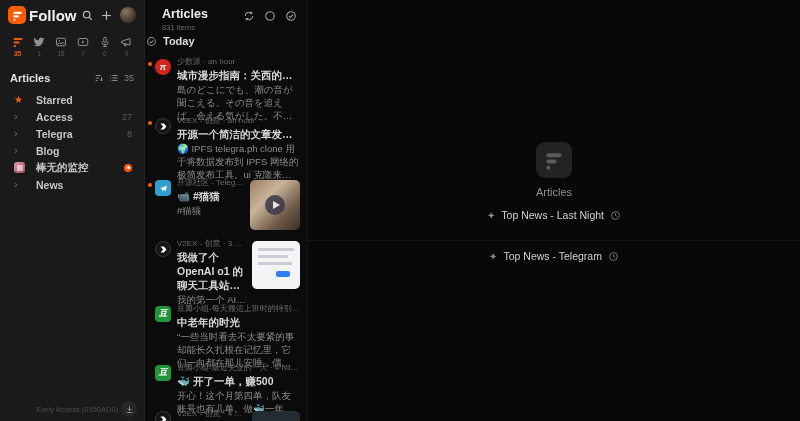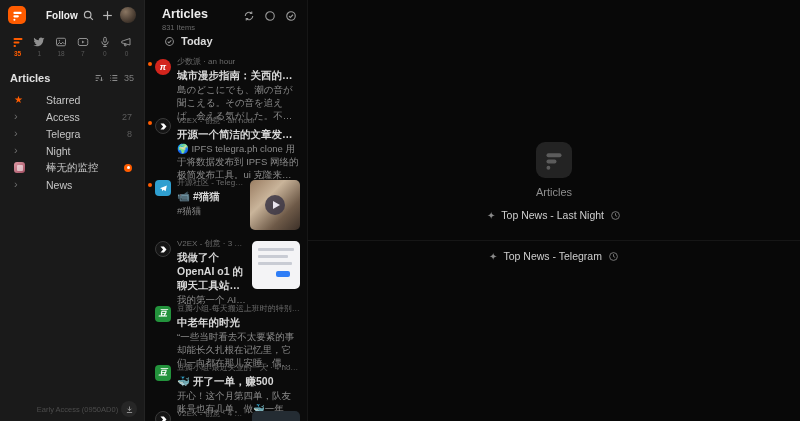--- a/index.html
+++ b/index.html
@@ -3,57 +3,57 @@
 <meta charset="utf-8">
 <style>
   * { margin:0; padding:0; box-sizing:border-box; font-family:"Liberation Sans","DejaVu Sans",sans-serif; }
   html,body { background:#000; }
   .stage { position:relative; width:800px; height:421px; background:#0b0b0b; overflow:hidden; color:#ddd; }
 
   
   .sidebar { position:absolute; left:0; top:0; width:145px; height:421px; background:#1a1a1a; border-right:1px solid #232323; }
   .sb-top { display:flex; align-items:center; height:30px; padding:0 8px; }
   .logo { width:18px; height:18px; border-radius:5px; background:#ff5c00; display:inline-flex; align-items:center; justify-content:center; flex:none; }
-  .app-title { font-size:10px; font-weight:bold; color:#f0f0f0; margin-left:20px; flex:1; }
+  .app-title { font-size:15px; font-weight:bold; color:#f0f0f0; margin-left:3px; flex:1; }
   .ibtn { background:none; border:none; width:18px; height:18px; display:inline-flex; align-items:center; justify-content:center; cursor:pointer; padding:0; margin-left:3px; }
   .avatar { width:16px; height:16px; border-radius:50%; margin-left:5px; background:radial-gradient(circle at 35% 30%, #8a7662, #4a3d32 60%, #241f1a); flex:none; }
 
   .views { display:flex; justify-content:space-between; padding:6px 8px 4px 8px; }
   .view { width:19px; display:flex; flex-direction:column; align-items:center; gap:2px; cursor:pointer; }
   .vcount { font-size:6.5px; color:#585858; }
   .view.active .vcount { color:#ff5c00; font-weight:bold; }
 
   .sec-head { display:flex; align-items:center; height:18px; margin:8px 10px 4px 10px; }
   .sec-title { font-size:11px; font-weight:bold; color:#e0e0e0; flex:1; }
   .sec-actions { display:flex; align-items:center; gap:5px; }
   .sec-count { font-size:9px; color:#7d7d7d; font-weight:normal; }
 
   .sb-item { display:flex; align-items:center; height:17px; padding:0 10px 0 12px; font-size:10.5px; color:#c6c6c6; cursor:pointer; border-radius:4px; margin:0 2px; }
   .chev { color:#6f6f6f; font-size:11px; width:12px; flex:none; line-height:1; }
   .star { color:#ff5c00; font-size:10px; width:12px; flex:none; line-height:1; }
-  .sb-label { flex:1; margin-left:20px; white-space:nowrap; overflow:hidden; }
+  .sb-label { flex:1; margin-left:10px; white-space:nowrap; overflow:hidden;font-weight:bold; }
   .sb-count { font-size:9px; color:#5d5d5d;text-align:right; }
   .feed-ico { width:11px; height:11px; border-radius:3px; background:linear-gradient(135deg,#e09aa5,#a04c60); flex:none; margin-right:1px; position:relative; }
   .feed-ico::after { content:""; position:absolute; inset:2.5px; border-radius:1px; background:rgba(255,255,255,.55); }
   .claim-badge { width:8px; height:8px; border-radius:50%; background:#ff5c00; margin-left:4px; position:relative; flex:none; }
   .claim-badge::after { content:""; position:absolute; inset:2.5px; background:#fff; border-radius:50%; }
 
   .sb-foot { position:absolute; left:0; bottom:0; width:100%; height:24px; display:flex; align-items:center; padding:0 7px 0 0; }
   .version { flex:1; text-align:center; font-size:7.5px; color:#4c4c4c; padding-left:22px;margin-left:12px; }
   .dl-btn { width:16px; height:16px; border-radius:50%; background:#262626; border:none; display:inline-flex; align-items:center; justify-content:center; cursor:pointer; flex:none; }
 
   
   .list { position:absolute; left:146px; top:0; width:161px; height:421px; background:#0b0b0b; overflow:hidden; }
   .list-head { display:flex; align-items:flex-start; padding:7px 10px 0 16px; }
   .list-title { font-size:12.5px; font-weight:bold; color:#ececec; }
   .list-sub { font-size:7.5px; color:#6a6a6a; margin-top:2px; }
   .list-actions { margin-left:auto; display:flex; gap:9px; padding-top:3px; }
   .hbtn { background:none; border:none; padding:0; cursor:pointer; display:inline-flex; }
 
-  .today { position:absolute; left:0; top:35px; display:flex; align-items:center; gap:6px; padding-left:18px; }
+  .today { position:absolute; left:0; top:35px; display:flex; align-items:center; gap:6px; padding-left:0; }
   .today-label { font-size:11px; font-weight:bold; color:#dcdcdc; }
 
   .entry { position:absolute; left:0; width:161px; padding:2px 7px 0 9px; display:flex; cursor:pointer; }
   .udot { position:absolute; left:2px; top:7px; width:4px; height:4px; border-radius:50%; background:#ff5c00; }
   .fav { width:16px; height:16px; flex:none; margin-right:6px; margin-top:2px; display:flex; align-items:center; justify-content:center; color:#fff; }
   .fav-sspai { border-radius:50%; background:#d3251d; font-size:9px; font-weight:bold; }
   .fav-v2ex  { border-radius:50%; background:#151515; border:1px solid #3a3a3a; }
   .fav-tg    { border-radius:4px; background:#2f9fd0; }
   .fav-douban{ border-radius:4px; background:#23933c; font-size:8.5px; font-weight:bold; }
   .ebody { flex:1; min-width:0; }
@@ -190,21 +190,21 @@
       <span class="sb-label">Access</span>
       <span class="sb-count">27</span>
     </div>
     <div class="sb-item">
       <span class="chev">›</span>
       <span class="sb-label">Telegra</span>
       <span class="sb-count">8</span>
     </div>
     <div class="sb-item">
       <span class="chev">›</span>
-      <span class="sb-label">Night</span>
+      <span class="sb-label">Blog</span>
     </div>
     <div class="sb-item">
       <span class="feed-ico"></span>
       <span class="sb-label">棒无的监控</span>
       <span class="claim-badge" style="margin-right:auto"></span>
     </div>
     <div class="sb-item">
       <span class="chev">›</span>
       <span class="sb-label">News</span>
     </div>

